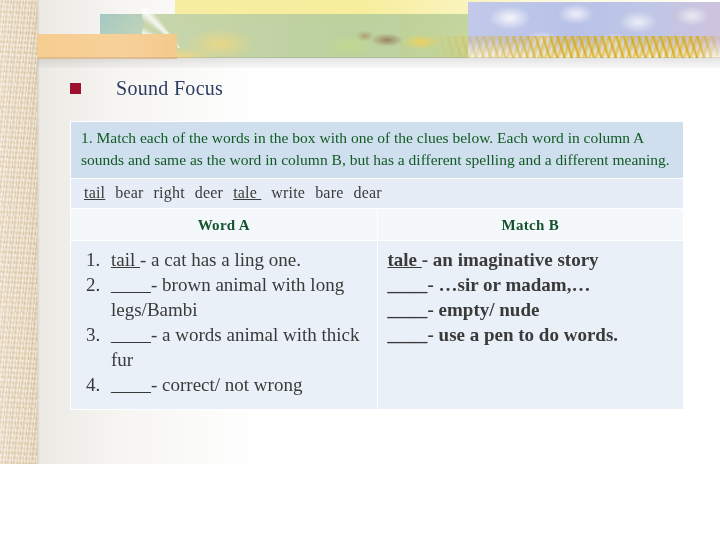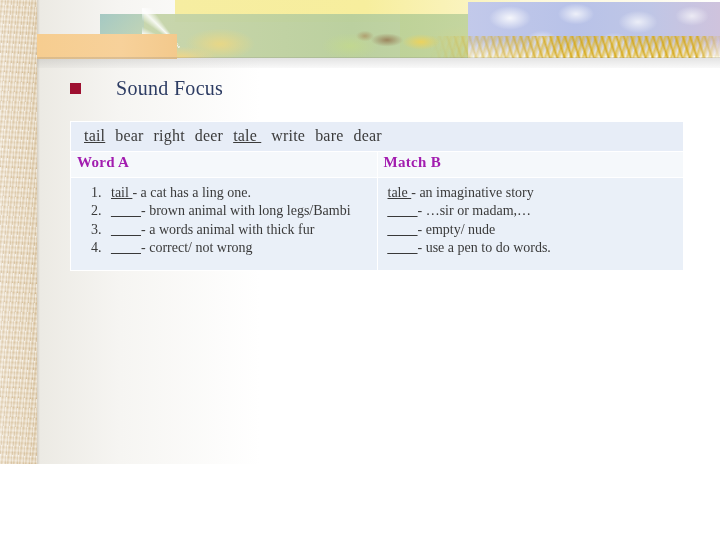--- a/index.html
+++ b/index.html
@@ -247,37 +247,38 @@
   .row-wordbox .w {
     margin: 0 5px;
     white-space: nowrap;
   }
   .row-wordbox .w.ul {
     text-decoration: underline;
   }
 
   .row-head td {
     background: #f5f8fb;
-    text-align: left;
+    text-align: center;
     font-weight: bold;
     font-size: 15px;
-    color: #a21caf;
-    padding: 2px 6px 6px 6px;
+    color: #14532d;
+    padding: 8px 6px 6px 6px;
     letter-spacing: 0.3px;
   }
 
   .row-body td {
     background: #eaf0f8;
     padding: 6px 8px 12px 8px;
-    font-size: 14px;
+    font-size: 19px;
     line-height: 1.32;
     color: #3a3a3a;
   }
   .row-body td.col-b {
     padding-left: 10px;
+    font-weight: bold;
   }
 
   ol.list-a {
     margin: 0;
     padding: 0 0 0 26px;
     list-style-position: outside;
   }
   ol.list-a li {
     padding-left: 6px;
     margin: 0;
@@ -322,20 +323,23 @@
     <div class="hdr-shadow"></div>
   </div>
 
   <div class="title-row">
     <span class="title-bullet"></span>
     <span class="title-text">Sound Focus</span>
   </div>
 
   <table class="ex-table">
     <tbody>
+      <tr class="row-instruction">
+        <td colspan="2">1. Match each of the words in the box with one of the clues below. Each word in column A sounds and same as the word in column B, but has a different spelling and a different meaning.</td>
+      </tr>
 
       <tr class="row-wordbox">
         <td colspan="2">
           <span class="w ul">tail</span><span class="w">bear</span><span class="w">right</span><span class="w">deer</span><span class="w ul">tale </span><span class="w">write</span><span class="w">bare</span><span class="w">dear</span>
         </td>
       </tr>
 
       <tr class="row-head">
         <td style="width:332px">Word A</td>
         <td style="width:282px">Match B</td>

